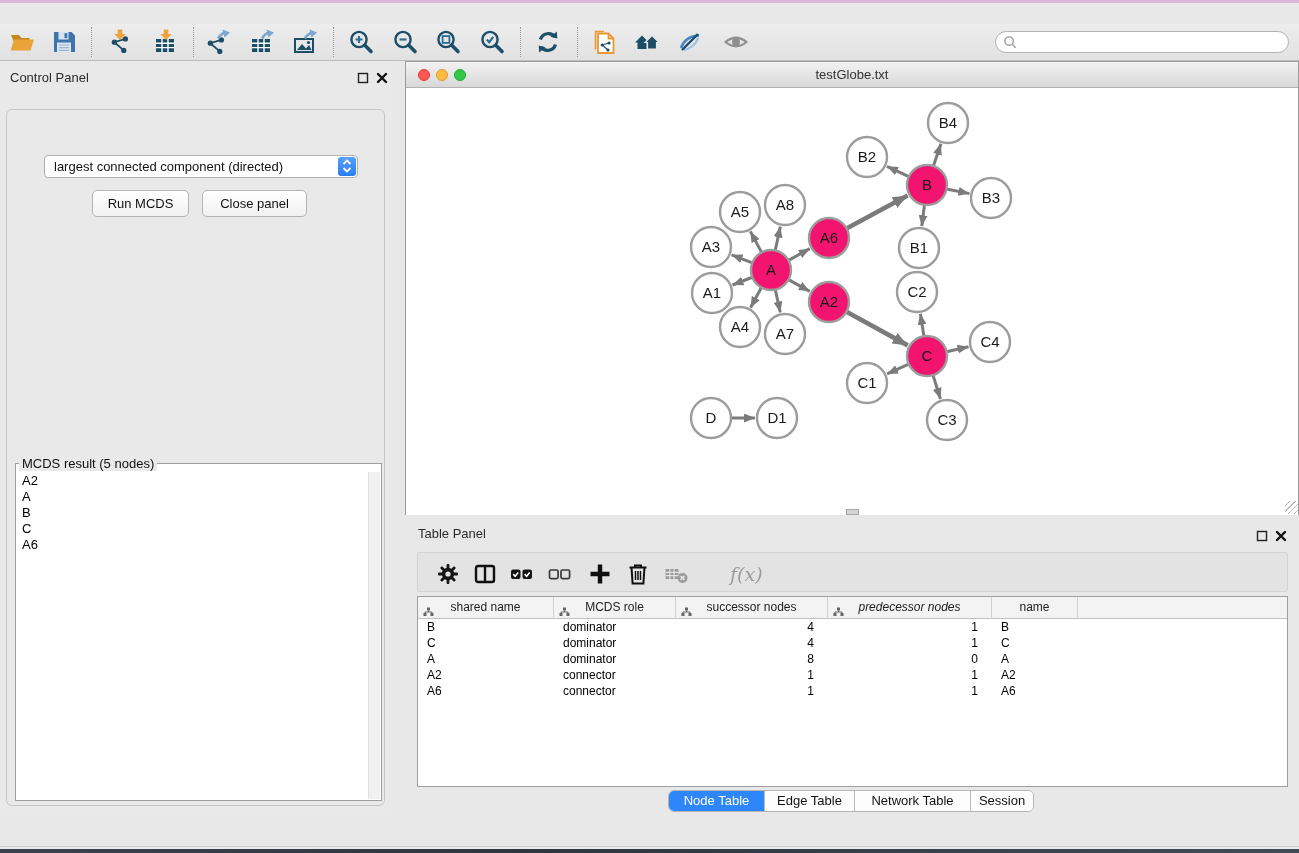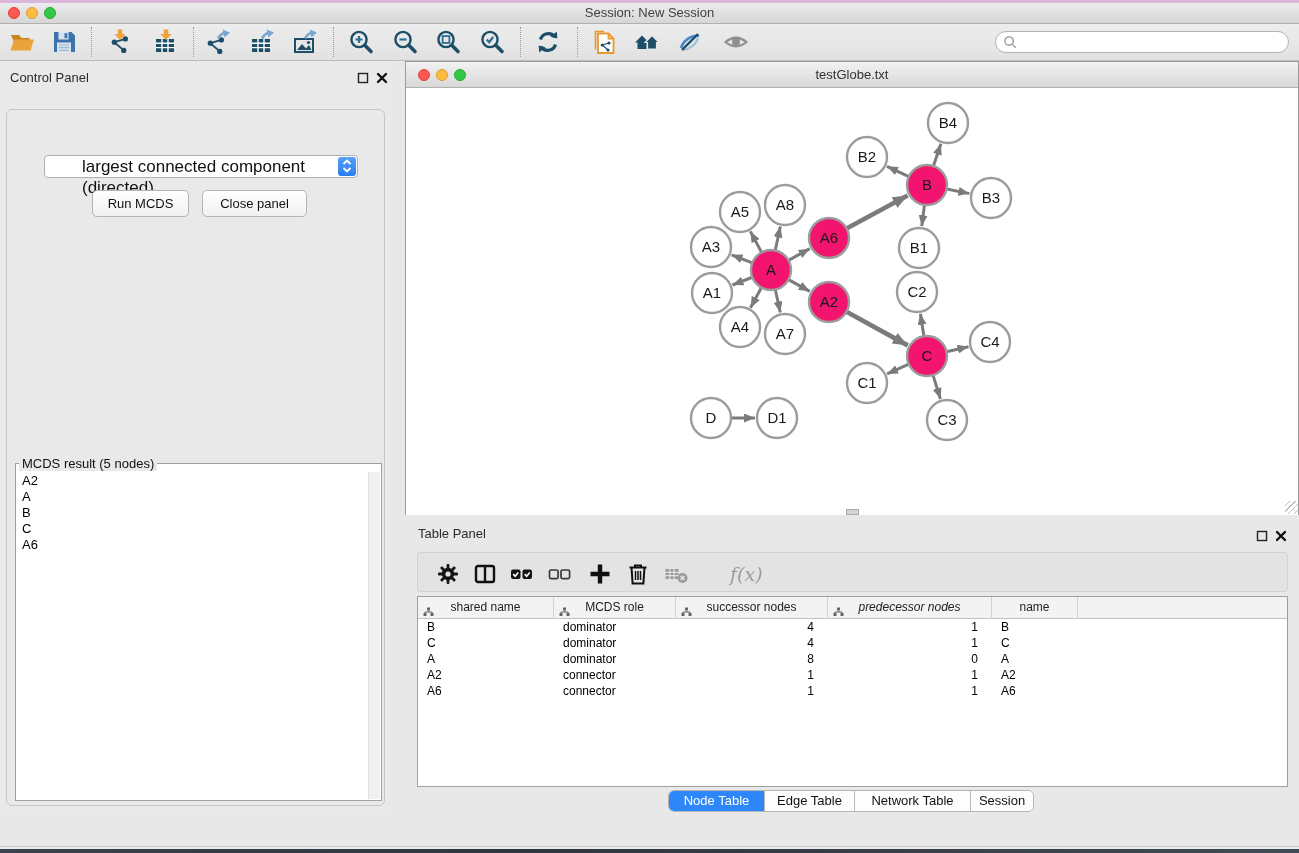--- a/index.html
+++ b/index.html
@@ -41,21 +41,21 @@
   .cp-tab { height:19px; line-height:19px; font-size:13px; color:#1c1c1c; text-align:center;
     background:#fdfdfd; border-right:1px solid #b9b9b9; cursor:pointer; }
   .cp-tab:last-child { border-right:none; }
   .cp-tab.active { background:#2e87f8; color:#fff; }
 
   .cp-box { position:absolute; left:6px; top:48px; width:379px; height:697px;
     border:1px solid #c6c6c6; border-radius:6px; }
   .opt-label { position:absolute; left:0; top:26px; width:100%; text-align:center; font-size:13px; color:#111; }
   .select-box { position:absolute; left:37px; top:45px; width:314px; height:23px; background:#fff;
     border:1px solid #b0b0b0; border-radius:4px; cursor:pointer; }
-  .select-box .sel-text { position:absolute; left:9px; top:0; line-height:21px; font-size:17px; color:#111;margin-left:28px; }
+  .select-box .sel-text { position:absolute; left:9px; top:0; line-height:21px; font-size:13px; color:#111; }
   .select-box .spinner { position:absolute; right:1px; top:1px; width:18px; height:19px; border-radius:3px;
     background:linear-gradient(#56a0f9,#2a7df2); }
   .select-box .spinner svg { width:14px; height:18px; margin:0 2px; display:block; }
   .cp-btn { position:absolute; top:80px; height:27px; background:linear-gradient(#ffffff,#f1f1f1);
     border:1px solid #b4b4b4; border-radius:5px; font-size:13px; color:#111;
     font-family:"Liberation Sans",sans-serif; cursor:pointer; }
   .cp-btn.run { left:85px; width:97px; }
   .cp-btn.close { left:195px; width:105px; }
 
   .result-group { position:absolute; left:8px; top:346px; width:367px; height:345px;
@@ -122,26 +122,20 @@
   .mem-dot { width:10px; height:10px; border-radius:50%; background:#1e9e3e; }
   .desktop-strip { position:absolute; left:0; top:849px; width:100%; height:4px;
     background:linear-gradient(90deg,#39424e,#2c3540 40%,#414b57); }
 </style>
 </head>
 <body>
 
 <div class="app">
   <div class="top-strip"></div>
 
-  <div class="titlebar">
-    <span class="tl red"></span>
-    <span class="tl yel"></span>
-    <span class="tl grn"></span>
-    <span class="ttl">Session: New Session</span>
-  </div>
 
   <div class="toolbar" id="main-toolbar">
     <div class="search-box">
       <svg viewBox="0 0 16 16">
           <circle cx="6.5" cy="6.5" r="4.5" fill="none" stroke="#9a9a9a" stroke-width="1.5"></circle>
           <line x1="10" y1="10" x2="13.5" y2="13.5" stroke="#9a9a9a" stroke-width="1.5"></line>
         </svg>
       <input type="text" value="" style="">
     </div>
   <span class="tb-icon" style="left: 9px;">

